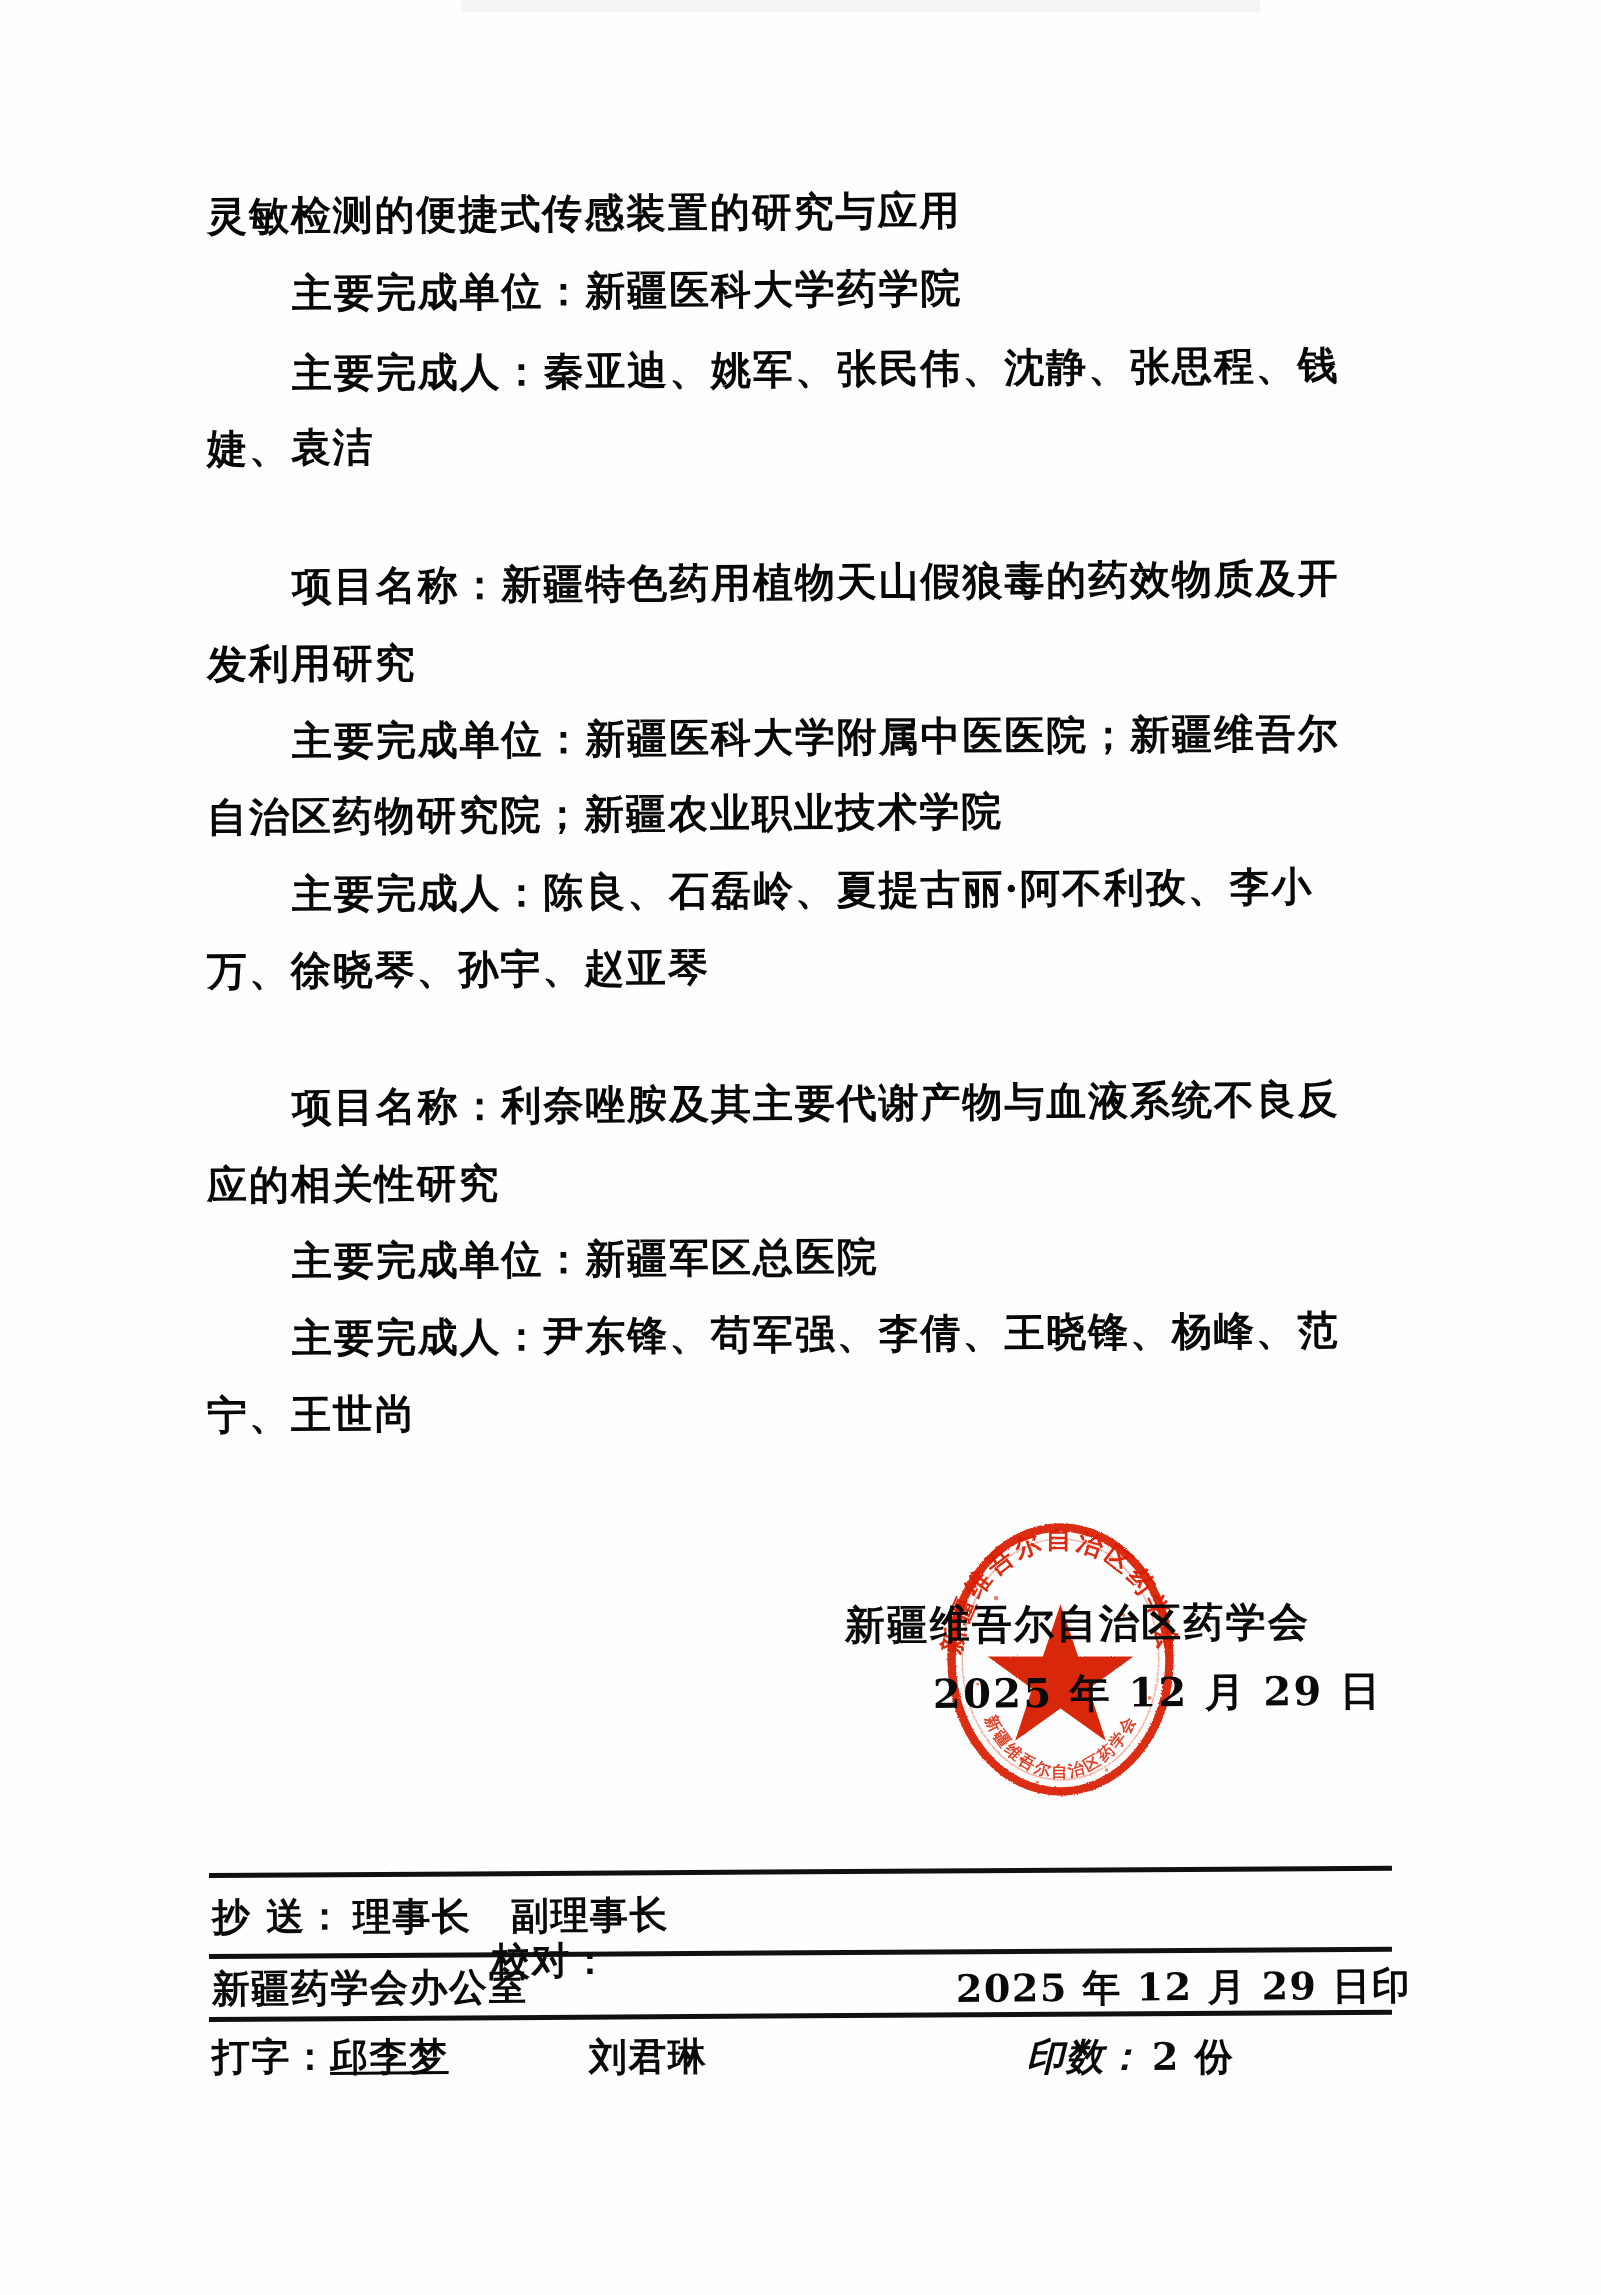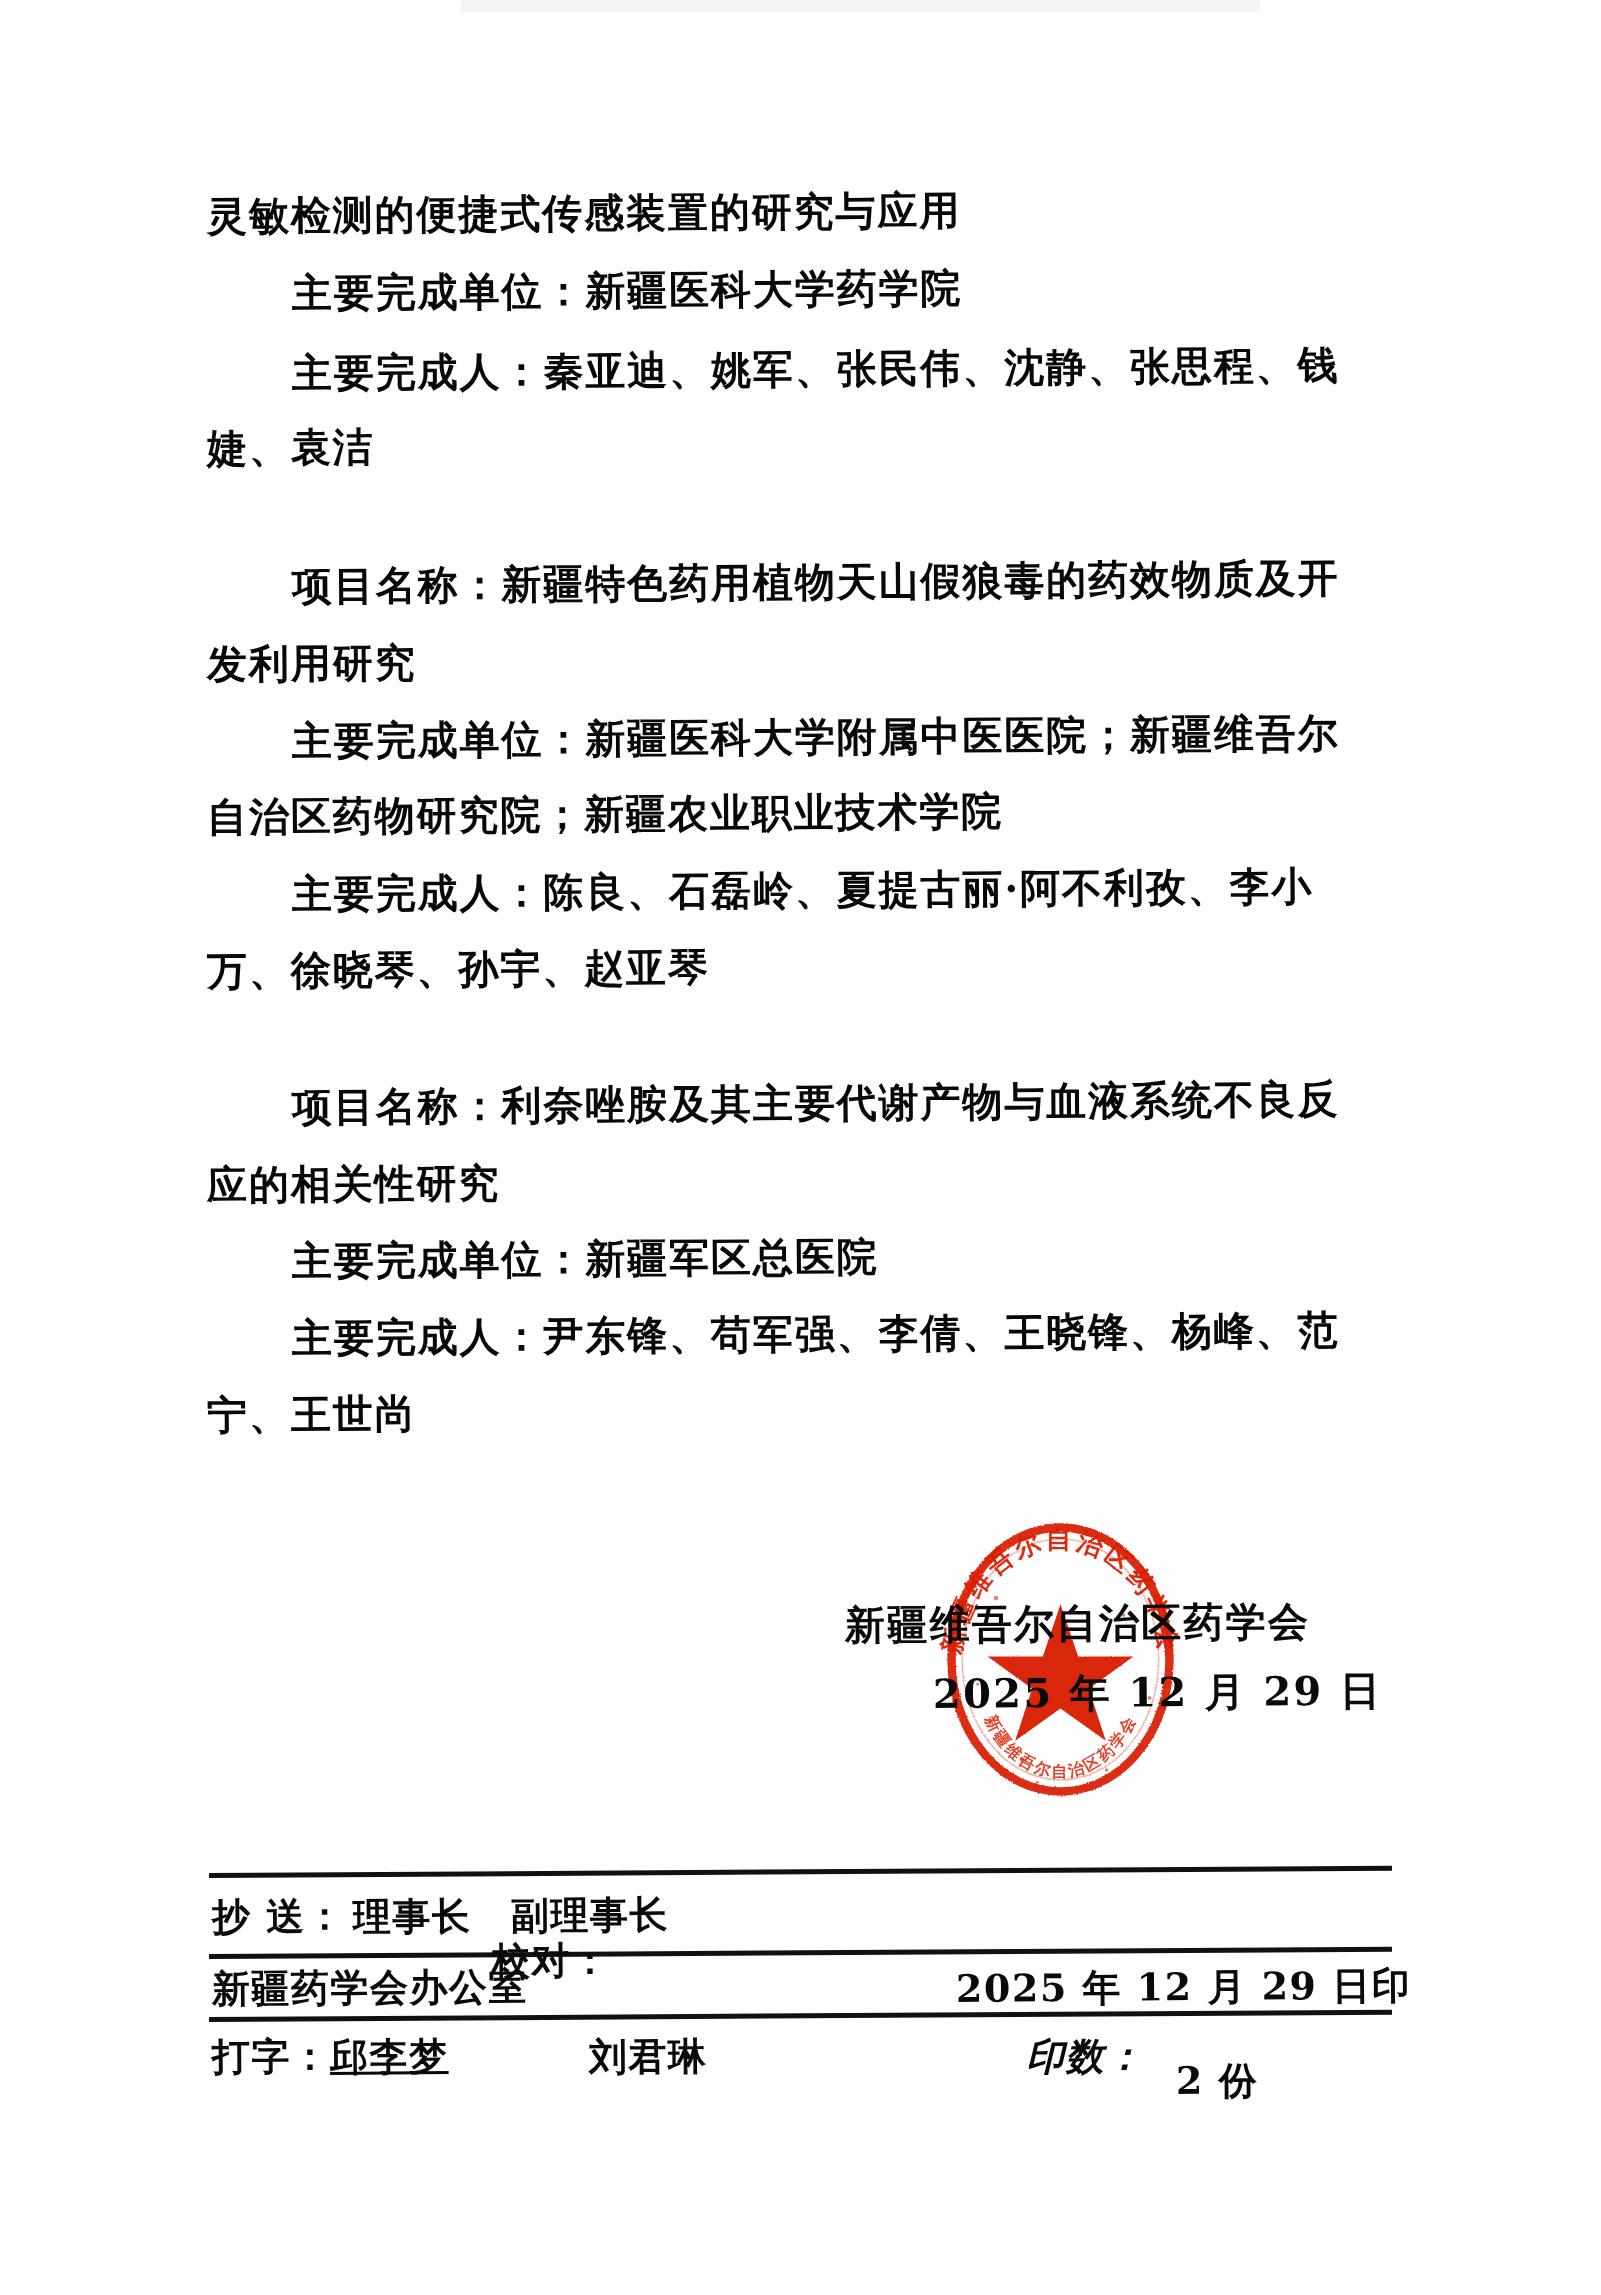--- a/index.html
+++ b/index.html
@@ -197,17 +197,17 @@
     <div class="foot-line" style="left:212px; top:2032px;font-family:Liberation Serif, serif;">打字：</div>
 
     <div class="foot-line" style="left:330px; top:2032px;text-decoration:underline;">邱李梦</div>
 
     <div class="foot-line" style="left:492px; top:1936px;">校对：</div>
 
     <div class="foot-line" style="left:589px; top:2032px;">刘君琳</div>
 
     <div class="foot-line" style="left:1026px; top:2032px;font-style:italic;">印数：</div>
 
-    <div class="foot-line" style="left:1176px; top:2032px;margin-top:24px;">2 份</div>
+    <div class="foot-line" style="left:1152px; top:2032px;">2 份</div>
 
   </div>
 </div>
 
 
 </body></html>

